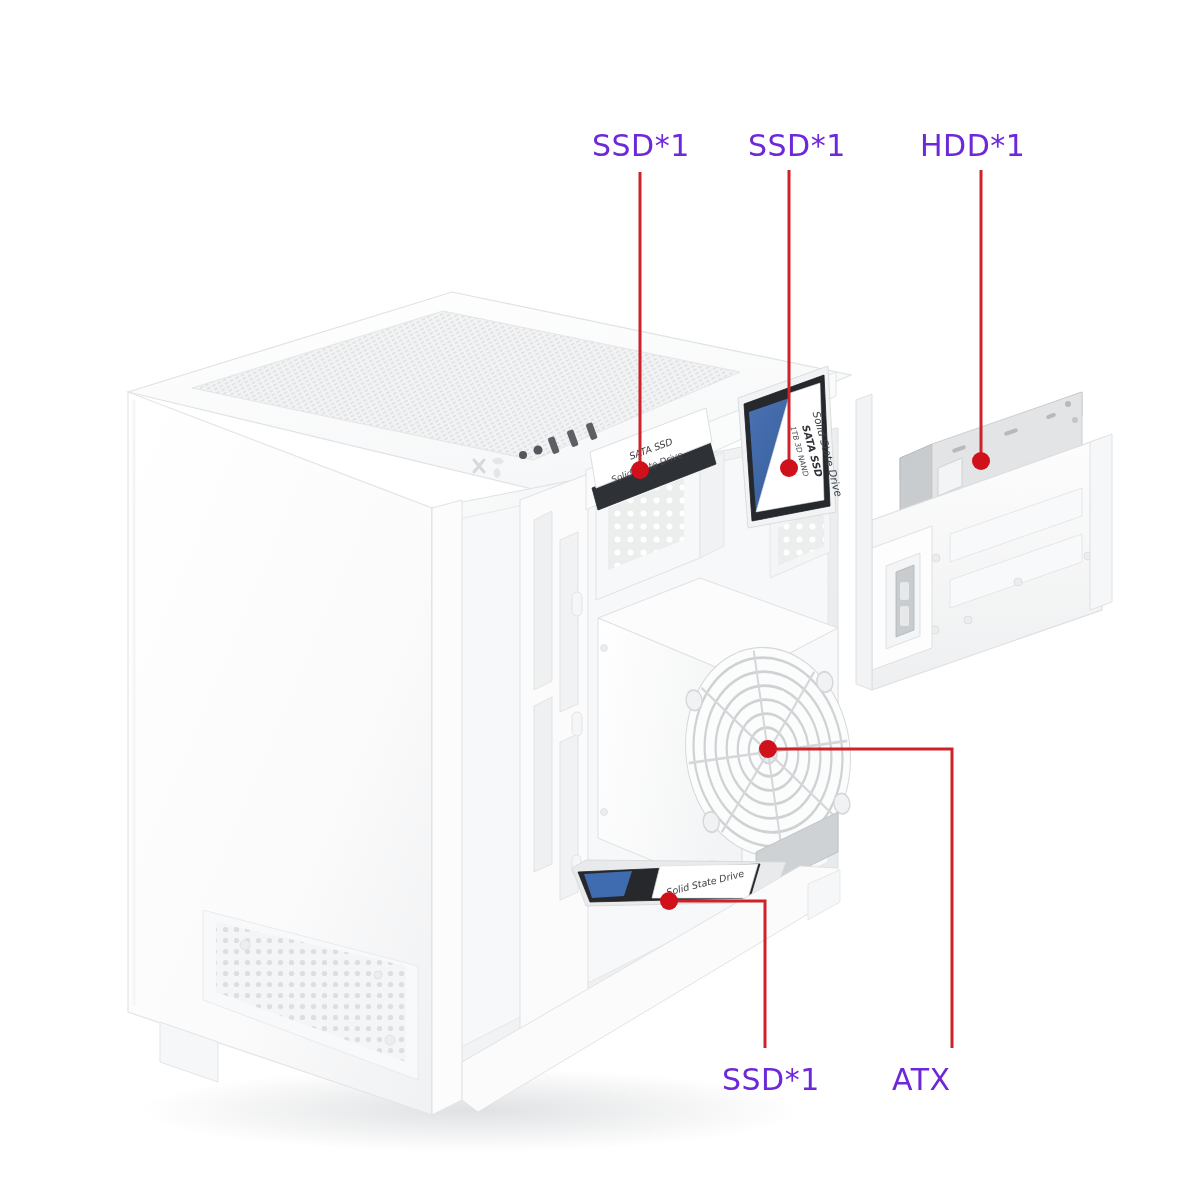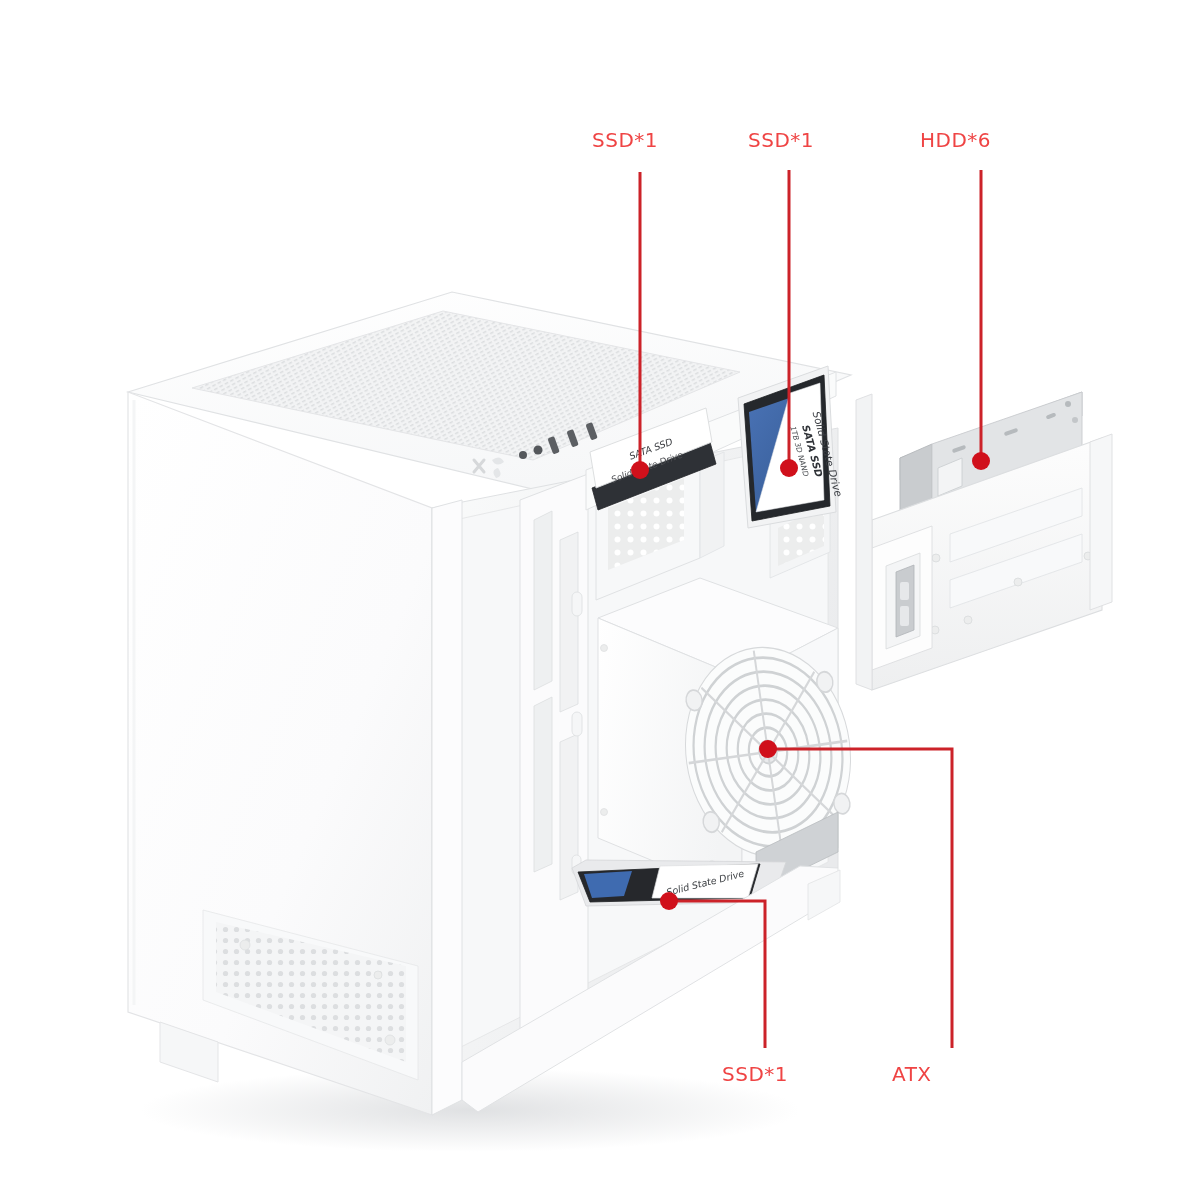--- a/index.html
+++ b/index.html
@@ -9,22 +9,22 @@
     background:#ffffff;
     font-family:"Liberation Sans","DejaVu Sans",sans-serif;
     overflow:hidden;
     position:relative;
   }
   #stage{position:absolute;left:0;top:0;width:1200px;height:1200px;}
   #stage svg{position:absolute;left:0;top:0;}
 
   .callout-label{
     position:absolute;
-    color:#ef4444;
-    font-size:20px;
+    color:#6d28d9;
+    font-size:30px;
     letter-spacing:0.5px;
     white-space:nowrap;
     font-family:"DejaVu Sans","Liberation Sans",sans-serif;
     user-select:none;
   }
   .leader{stroke:#cc2229;stroke-width:3;fill:none;}
   .leader-dot{fill:#d0101b;}
 </style>
 </head>
 <body>
@@ -291,19 +291,19 @@
       <circle class="leader-dot" r="9" cx="981" cy="461"></circle>
       <circle class="leader-dot" r="9" cx="669" cy="901"></circle>
       <circle class="leader-dot" r="9" cx="768" cy="749"></circle>
     </g>
   </svg>
 
   <div class="callout-label" style="left:592px;top:128px;">SSD*1</div>
 
   <div class="callout-label" style="left:748px;top:128px;">SSD*1</div>
 
-  <div class="callout-label" style="left:920px;top:128px;">HDD*6</div>
+  <div class="callout-label" style="left:920px;top:128px;">HDD*1</div>
 
   <div class="callout-label" style="left:722px;top:1062px;">SSD*1</div>
 
   <div class="callout-label" style="left:892px;top:1062px;">ATX</div>
 
 </div>
 
 </body></html>

